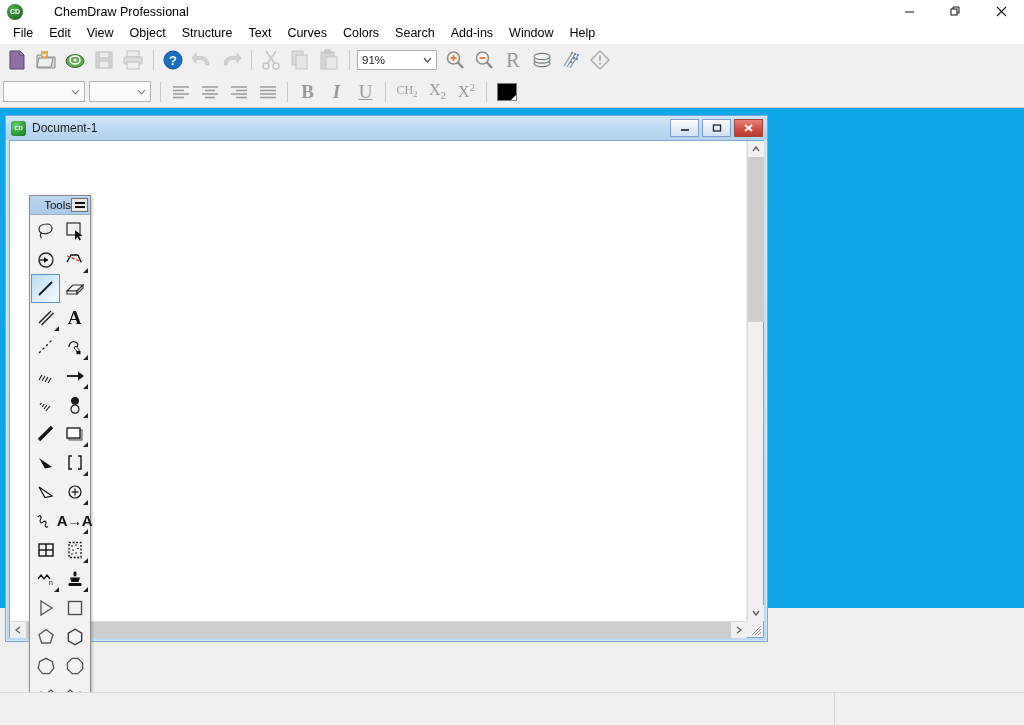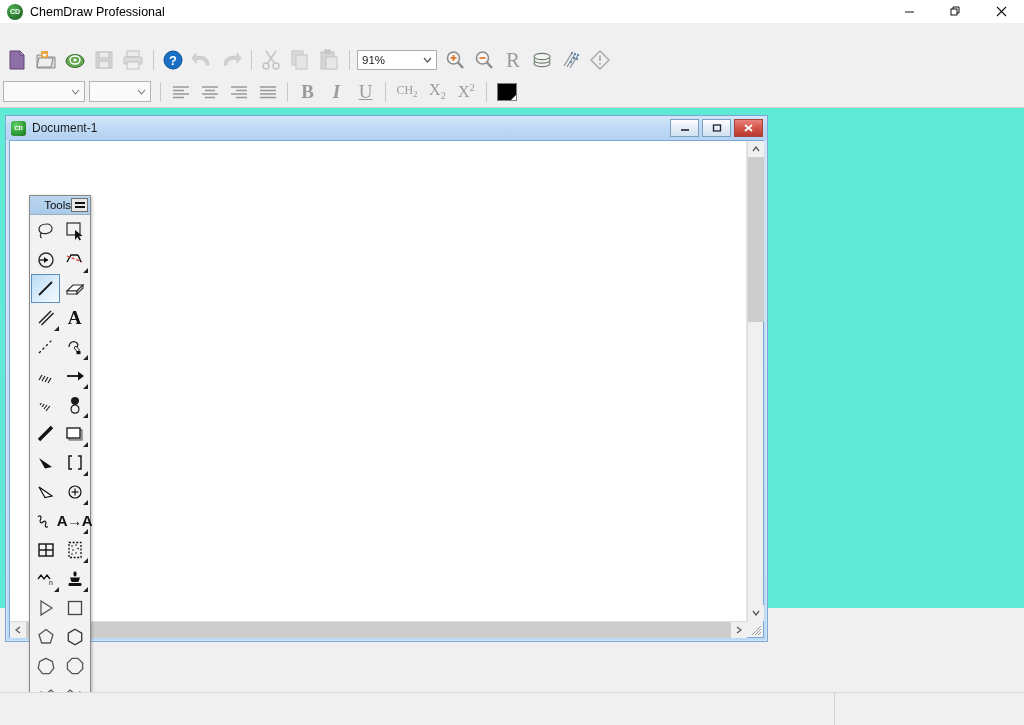--- a/index.html
+++ b/index.html
@@ -9,21 +9,21 @@
     overflow: hidden;
     background: #f0f0f0;
     font-family: "Liberation Sans", sans-serif;
     -webkit-font-smoothing: antialiased;
   }
   #app { position: relative; width: 1024px; height: 725px; background:#f0f0f0; }
 
   
   .titlebar {
     position:absolute; left:0; top:0; width:1024px; height:23px;
-    background:#ffffff; display:flex; align-items:center;
+    background:#ffffff; display:flex; align-items:center;gap:24px;
   }
   .tb-icon {
     width:16px; height:16px; margin-left:7px; margin-right:7px;
     border-radius:50%;
     background: radial-gradient(circle at 35% 30%, #4caf50 0%, #2e7d32 55%, #1b5e20 100%);
     display:flex; align-items:center; justify-content:center;
     font-size:7px; color:#fff; font-weight:bold; line-height:1;
   }
   .tb-title { font-size:12.5px; color:#000; }
   .wincontrols { position:absolute; right:0; top:0; height:23px; display:flex; }
@@ -88,21 +88,21 @@
   }
   .colorsw:after {
     content:""; position:absolute; right:0; bottom:0;
     border-width:0 0 5px 5px; border-style:solid;
     border-color:transparent transparent #ffffff transparent;
   }
 
   
   .workspace {
     position:absolute; left:0; top:108px; width:1024px; height:500px;
-    background:#5eead4;
+    background:#0ea5e9;
   }
 
   
   .docwin {
     position:absolute; left:5px; top:7px; width:763px; height:527px;
     background: linear-gradient(to bottom,#cfe3f7 0%, #bcd9f5 100%);
     border:1px solid #7ba7d7;
     box-shadow:0 0 0 1px rgba(255,255,255,0.35) inset;
   }
   .doctitle {
@@ -229,20 +229,34 @@
       </div>
       <div class="wc close">
         <svg width="11" height="11" viewBox="0 0 11 11">
           <line x1="1" y1="1" x2="10" y2="10" stroke="currentColor" stroke-width="1.1"></line>
           <line x1="10" y1="1" x2="1" y2="10" stroke="currentColor" stroke-width="1.1"></line>
         </svg>
       </div>
     </div>
   </div>
 
+  <div class="menubar">
+    <div class="menu-item">File</div>
+    <div class="menu-item">Edit</div>
+    <div class="menu-item">View</div>
+    <div class="menu-item">Object</div>
+    <div class="menu-item">Structure</div>
+    <div class="menu-item">Text</div>
+    <div class="menu-item">Curves</div>
+    <div class="menu-item">Colors</div>
+    <div class="menu-item">Search</div>
+    <div class="menu-item">Add-ins</div>
+    <div class="menu-item">Window</div>
+    <div class="menu-item">Help</div>
+  </div>
 
   <div class="toolbar1">
 
     <div class="tbtn">
       <svg width="22" height="22" viewBox="0 0 22 22">
         <path d="M4 2 h10 l4 4 v14 h-14 z" fill="#8e6fa8" stroke="#5d4570" stroke-width="1"></path>
         <path d="M14 2 v4 h4 z" fill="#c8b6d6" stroke="#5d4570" stroke-width="1"></path>
       </svg>
     </div>
 

